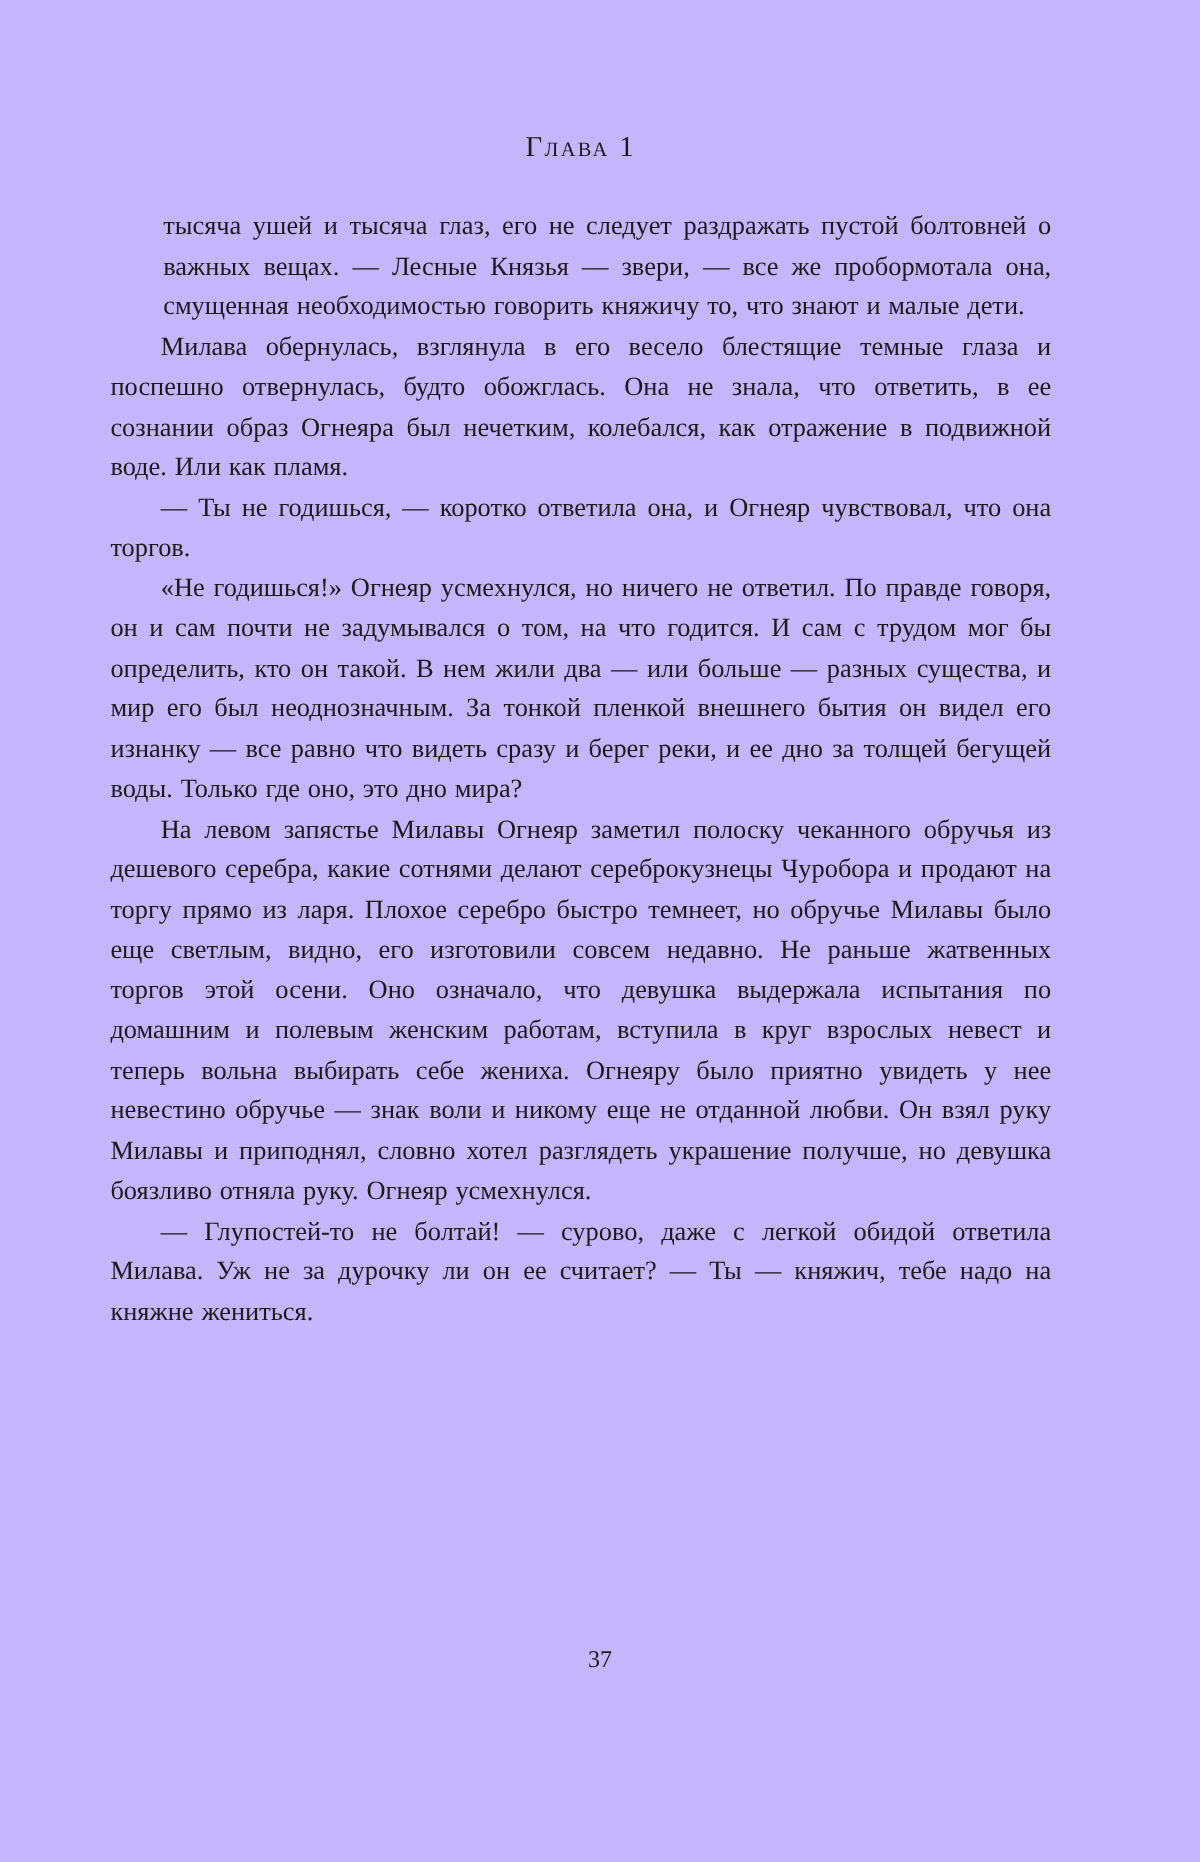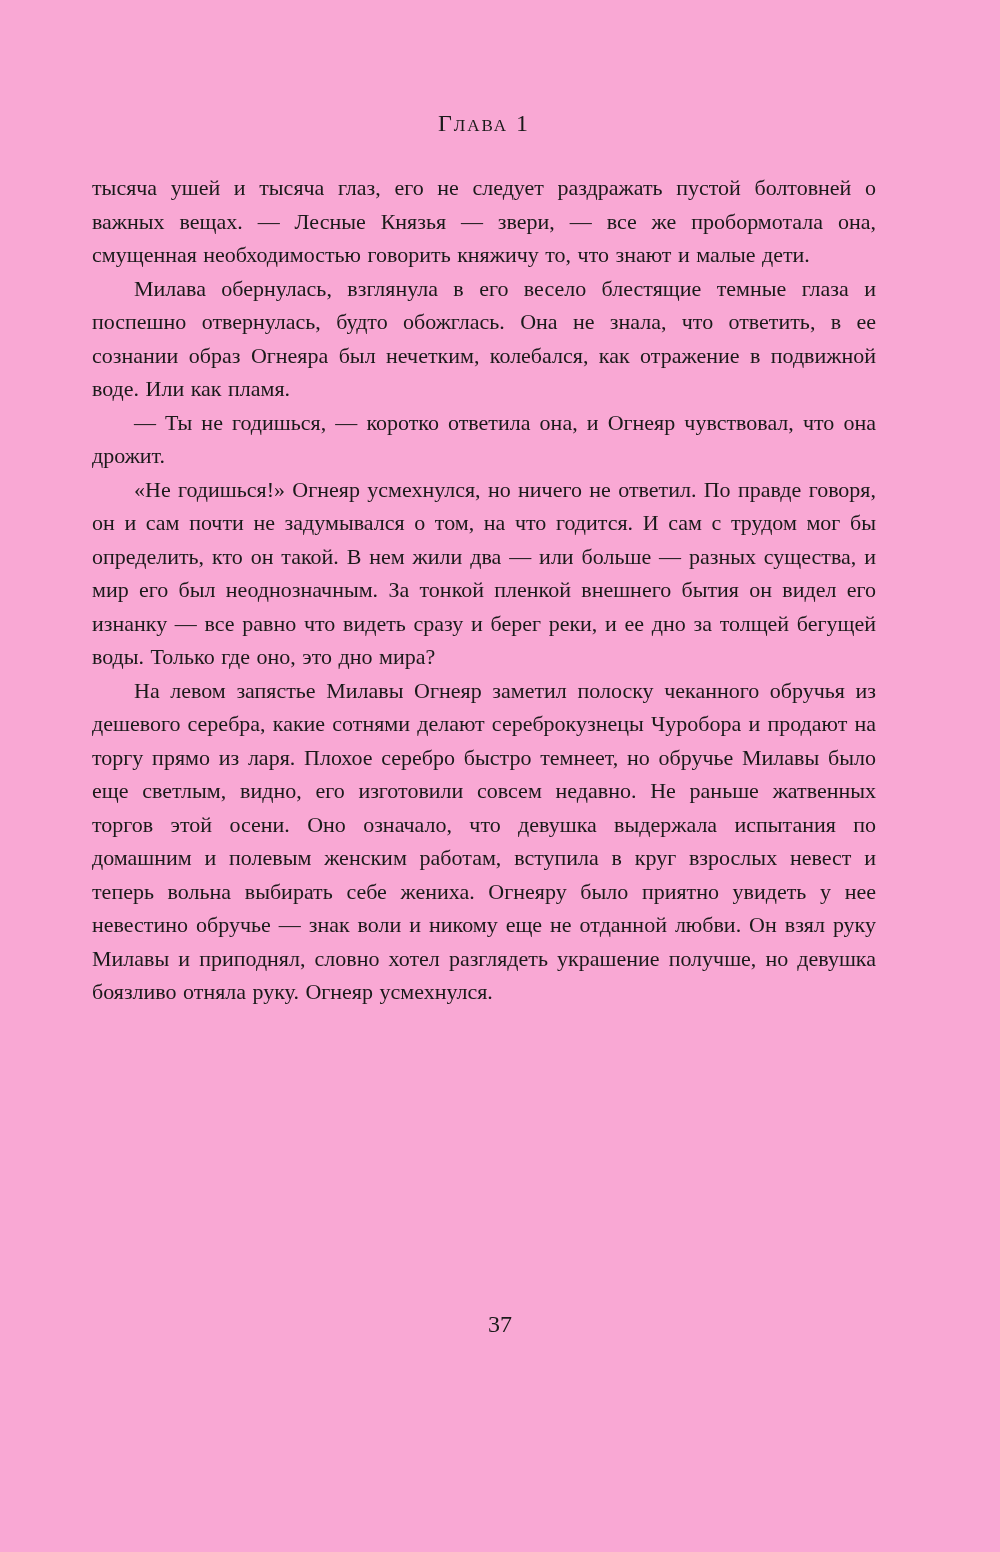--- a/index.html
+++ b/index.html
@@ -4,21 +4,21 @@
 <style>
   html, body {
     margin: 0;
     padding: 0;
     background: #ffffff;
   }
   .book-page {
     position: relative;
     width: 1000px;
     height: 1552px;
-    background: #f9a8d4;
+    background: #c4b5fd;
     color: #1a1a1a;
     font-family: "Liberation Serif", "DejaVu Serif", serif;
     overflow: hidden;
   }
   .text-block {
     position: absolute;
     left: 92px;
     top: 110px;
     width: 784px;
   }
@@ -33,45 +33,47 @@
   .body-text p {
     margin: 0;
     font-size: 22px;
     line-height: 33.5px;
     text-align: justify;
     text-indent: 42px;
     word-spacing: 1px;
   }
   .body-text p.no-indent {
     text-indent: 0;
+    margin-left: 44px;
   }
   .page-number {
     position: absolute;
     left: 0;
     right: 0;
-    top: 1311px;
+    top: 1372px;
     text-align: center;
-    font-size: 24px;
+    font-size: 20px;
     color: #1a1a1a;
   }
 </style>
 </head>
 <body>
 
 <div class="book-page">
 
   <div class="text-block">
 
     <h1 class="chapter-header">Глава 1</h1>
 
     <div class="body-text">
       <p class="no-indent">тысяча ушей и тысяча глаз, его не следует раздражать пустой болтовней о важных вещах. — Лесные Князья — звери, — все же пробормотала она, смущенная необходимостью говорить княжичу то, что знают и малые дети.</p>
       <p>Милава обернулась, взглянула в его весело блестящие темные глаза и поспешно отвернулась, будто обожглась. Она не знала, что ответить, в ее сознании образ Огнеяра был нечетким, колебался, как отражение в подвижной воде. Или как пламя.</p>
-      <p>— Ты не годишься, — коротко ответила она, и Огнеяр чувствовал, что она дрожит.</p>
+      <p>— Ты не годишься, — коротко ответила она, и Огнеяр чувствовал, что она торгов.</p>
       <p>«Не годишься!» Огнеяр усмехнулся, но ничего не ответил. По правде говоря, он и сам почти не задумывался о том, на что годится. И сам с трудом мог бы определить, кто он такой. В нем жили два — или больше — разных существа, и мир его был неоднозначным. За тонкой пленкой внешнего бытия он видел его изнанку — все равно что видеть сразу и берег реки, и ее дно за толщей бегущей воды. Только где оно, это дно мира?</p>
       <p>На левом запястье Милавы Огнеяр заметил полоску чеканного обручья из дешевого серебра, какие сотнями делают сереброкузнецы Чуробора и продают на торгу прямо из ларя. Плохое серебро быстро темнеет, но обручье Милавы было еще светлым, видно, его изготовили совсем недавно. Не раньше жатвенных торгов этой осени. Оно означало, что девушка выдержала испытания по домашним и полевым женским работам, вступила в круг взрослых невест и теперь вольна выбирать себе жениха. Огнеяру было приятно увидеть у нее невестино обручье — знак воли и никому еще не отданной любви. Он взял руку Милавы и приподнял, словно хотел разглядеть украшение получше, но девушка боязливо отняла руку. Огнеяр усмехнулся.</p>
+      <p>— Глупостей-то не болтай! — сурово, даже с легкой обидой ответила Милава. Уж не за дурочку ли он ее считает? — Ты — княжич, тебе надо на княжне жениться.</p>
     </div>
 
   </div>
 
   <div class="page-number">37</div>
 
 </div>
 
 </body></html>

